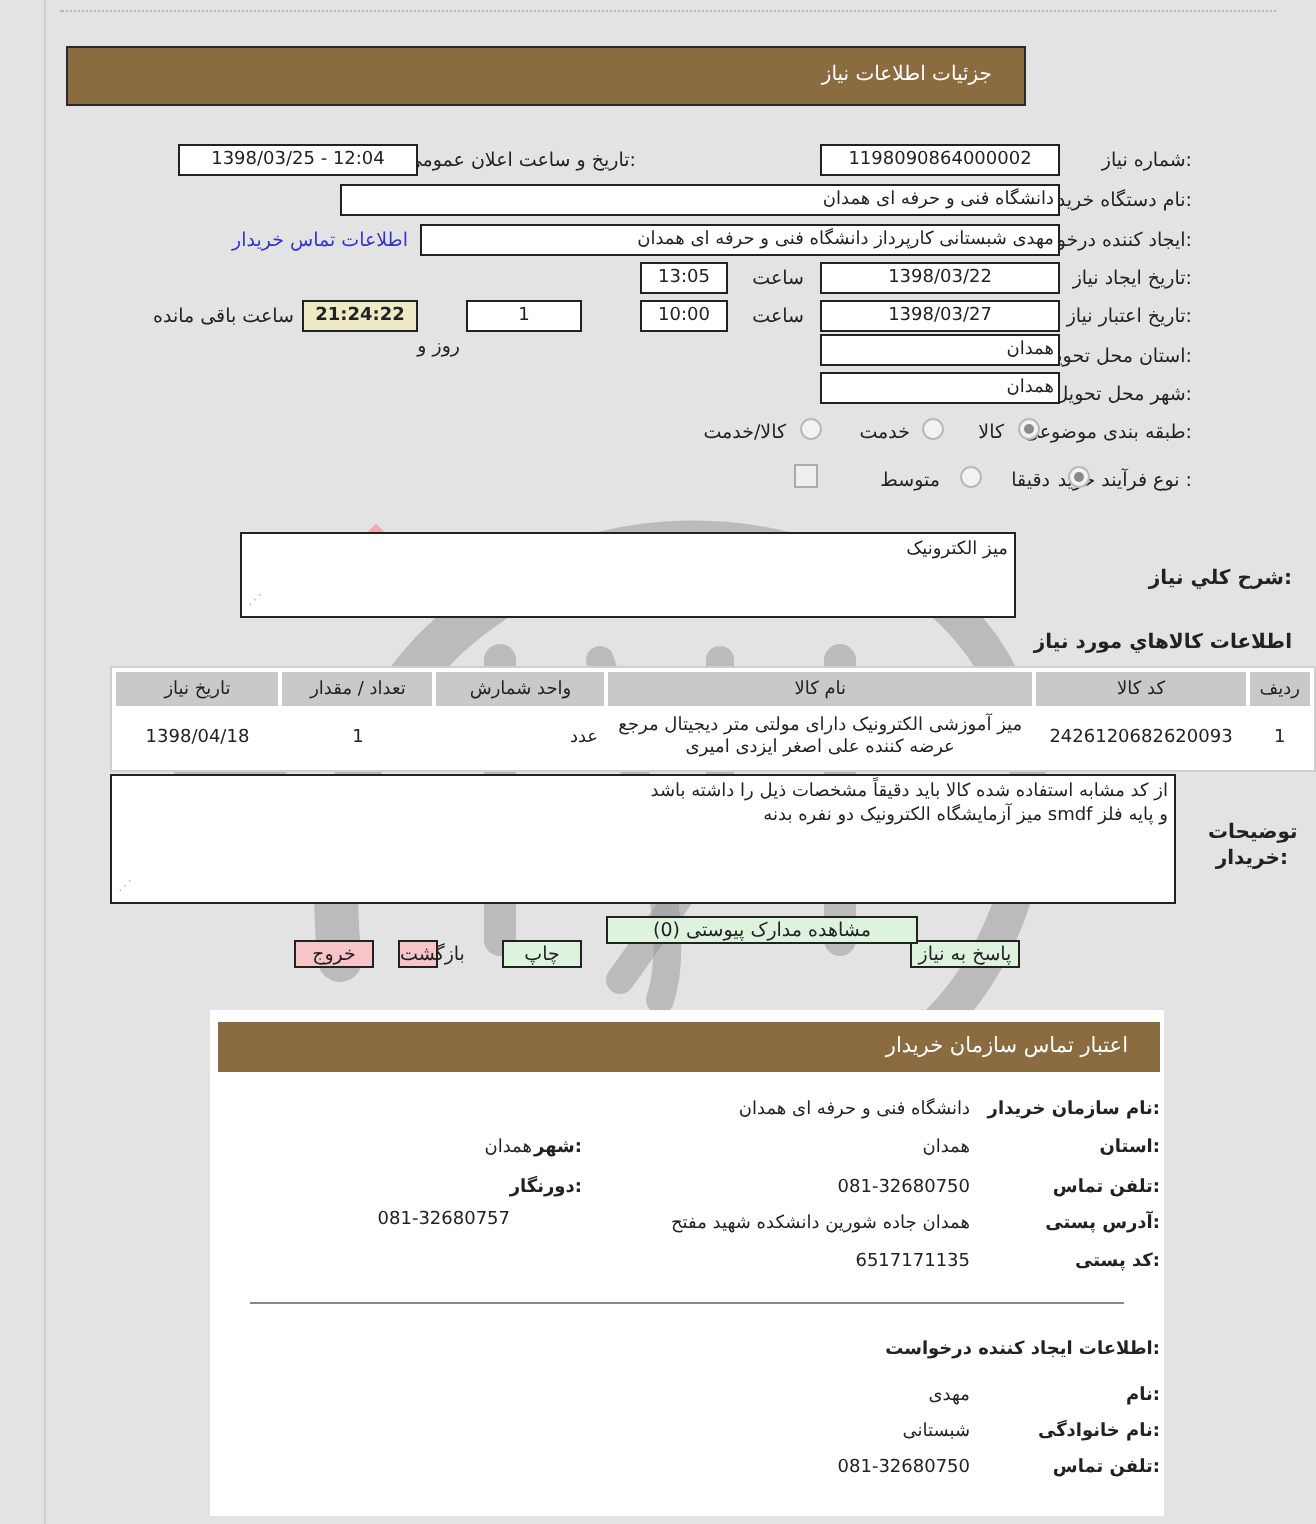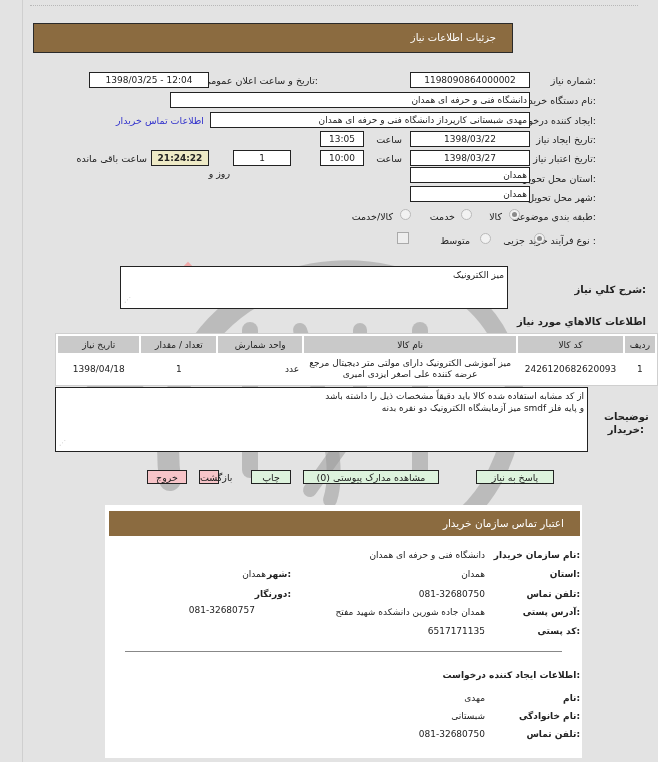--- a/index.html
+++ b/index.html
@@ -130,21 +130,21 @@
   <span class="lbl" style="right:62px; top:211px;">طبقه بندی موضوعی:</span>
   <span class="radio on" style="left:509px; top:209px;"></span>
   <span class="lbl" style="right:156px; top:211px;">کالا</span>
   <span class="radio" style="left:461px; top:209px;"></span>
   <span class="lbl" style="right:203px; top:211px;">خدمت</span>
   <span class="radio" style="left:400px; top:209px;"></span>
   <span class="lbl" style="right:265px; top:211px;">کالا/خدمت</span>
 
   <span class="lbl" style="right:62px; top:235px;">نوع فرآیند خرید :</span>
   <span class="radio on" style="left:534px; top:233px;"></span>
-  <span class="lbl" style="right:133px; top:235px;">جزیی</span>
+  <span class="lbl" style="right:133px; top:235px;">دقیقا</span>
   <span class="radio" style="left:480px; top:233px;"></span>
   <span class="lbl" style="right:188px; top:235px;">متوسط</span>
   <span class="checkbox" style="left:397px; top:232px;"></span>
 
   <span class="bold-lbl" style="right:12px; top:284px;">شرح کلي نياز:</span>
   <div class="textarea" style="left:120px; top:266px; width:388px; height:43px;">
     <span>میز الکترونیک</span>
     <span class="grip">⋰</span>
   </div>
 
@@ -173,22 +173,22 @@
     </tbody>
   </table>
 
   <span class="bold-lbl" style="right:14px; top:410px; width:40px; white-space:normal; text-align:right; line-height:13px;">توضیحات خریدار:</span>
   <div class="textarea" style="left:55px; top:387px; width:533px; height:65px;">
     <div>از کد مشابه استفاده شده کالا باید دقیقاً مشخصات ذیل را داشته باشد</div>
     <div>میز آزمایشگاه الکترونیک دو نفره بدنه smdf و پایه فلز</div>
     <span class="grip">⋰</span>
   </div>
 
-  <div class="btn green" style="left:476px; top:470px; width:78px;">پاسخ به نیاز</div>
-  <div class="btn green" style="left:303px; top:470px; width:136px;">مشاهده مدارک پیوستی (0)</div>
+  <div class="btn green" style="left:455px; top:470px; width:55px;">پاسخ به نیاز</div>
+  <div class="btn green" style="left:303px; top:458px; width:156px;">مشاهده مدارک پیوستی (0)</div>
   <div class="btn green" style="left:251px; top:470px; width:40px;">چاپ</div>
   <div class="btn pink" style="left:199px; top:470px; width:20px;">بازگشت</div>
   <div class="btn pink" style="left:147px; top:470px; width:40px;">خروج</div>
 
   <div class="card">
     <div class="card-head">
       <span class="title">اعتبار تماس سازمان خریدار</span>
     </div>
   </div>
   <span class="cl b" style="right:78px; top:550px;">نام سازمان خریدار:</span>

